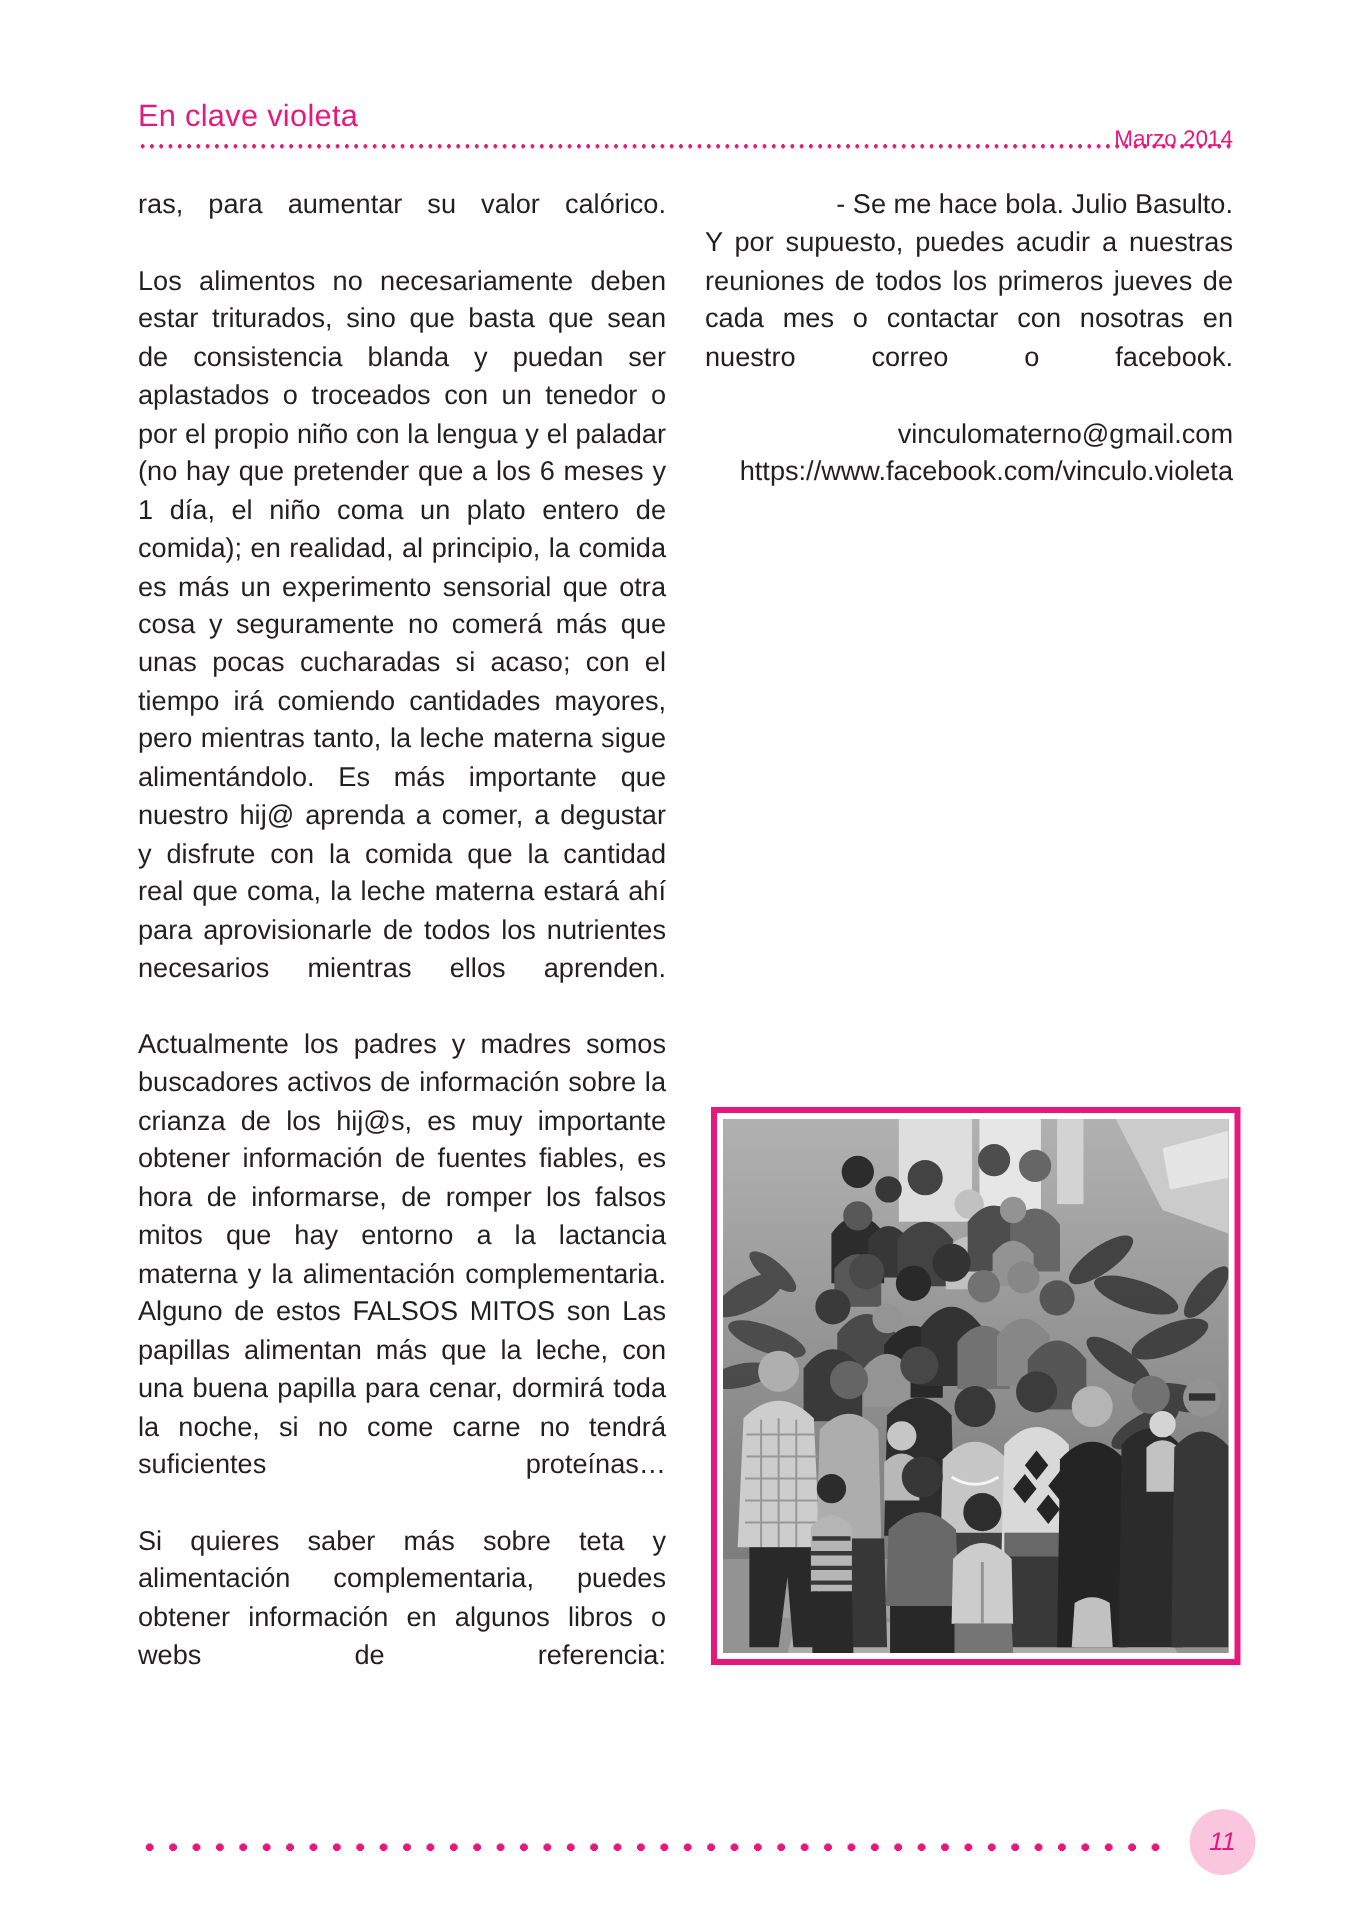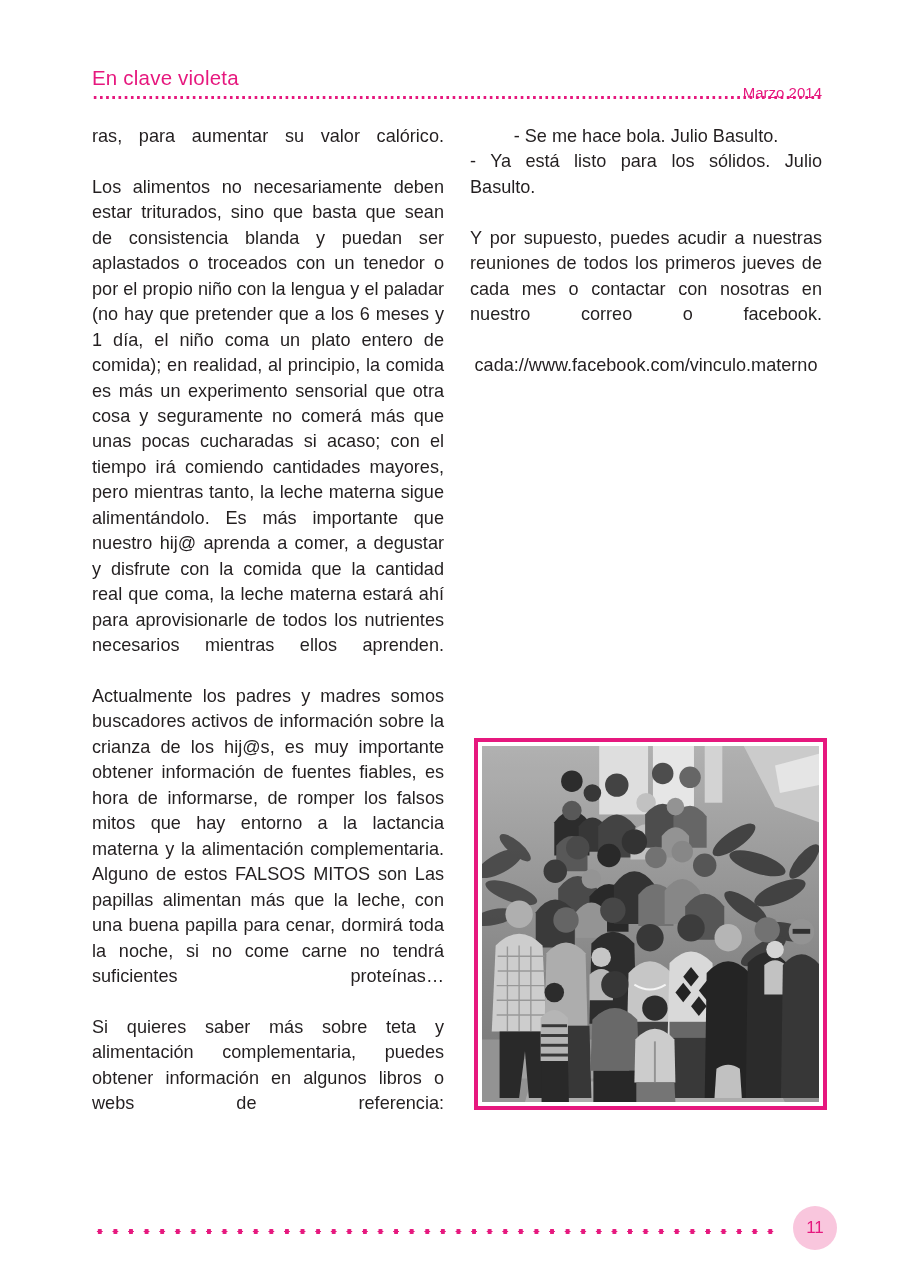--- a/index.html
+++ b/index.html
@@ -91,21 +91,21 @@
     padding: 0;
     text-align: justify;
   }
   
   .col p::after {
     content: "";
     display: inline-block;
     width: 100%;
   }
   .col p.nojust {
-    text-align: center;
+    text-align: right;
   }
   .col p.nojust::after { display: none; }
 
   
   .photo-frame {
     position: absolute;
     left: 474px;
     top: 738px;
     width: 353px;
     height: 372px;
@@ -143,20 +143,21 @@
     width: 44px;
     height: 44px;
     border-radius: 50%;
     background: #F9C6DD;
     display: flex;
     align-items: center;
     justify-content: center;
     color: #E6187E;
     font-size: 17px;
     font-weight: 400;
+    font-style: italic;
   }
 </style>
 </head>
 <body>
 
 <div class="page">
 
   <div class="header">
     <div class="header-title">En clave violeta</div>
     <div class="header-date">Marzo 2014</div>
@@ -165,23 +166,23 @@
 
   <div class="col col-left">
     <p>ras, para aumentar su valor calórico.</p>
     <p>Los alimentos no necesariamente deben estar triturados, sino que basta que sean de consistencia blanda y puedan ser aplastados o troceados con un tenedor o por el propio niño con la lengua y el paladar (no hay que pretender que a los 6 meses y 1 día, el niño coma un plato entero de comida); en realidad, al principio, la comida es más un experimento sensorial que otra cosa y seguramente no comerá más que unas pocas cucharadas si acaso; con el tiempo irá comiendo cantidades mayores, pero mientras tanto, la leche materna sigue alimentándolo. Es más importante que nuestro hij@ aprenda a comer, a degustar y disfrute con la comida que la cantidad real que coma, la leche materna estará ahí para aprovisionarle de todos los nutrientes necesarios mientras ellos aprenden.</p>
     <p>Actualmente los padres y madres somos buscadores activos de información sobre la crianza de los hij@s, es muy importante obtener información de fuentes fiables, es hora de informarse, de romper los falsos mitos que hay entorno a la lactancia materna y la alimentación complementaria. Alguno de estos FALSOS MITOS son Las papillas alimentan más que la leche, con una buena papilla para cenar, dormirá toda la noche, si no come carne no tendrá suficientes proteínas…</p>
     <p>Si quieres saber más sobre teta y alimentación complementaria, puedes obtener información en algunos libros o webs de referencia:</p>
   </div>
 
   <div class="col col-right">
     <p class="nojust">- Se me hace bola. Julio Basulto.</p>
-    <p>- Ya está listo para los sólidos. Julio Basulto.</p>
     <p>Y por supuesto, puedes acudir a nuestras reuniones de todos los primeros jueves de cada mes o contactar con nosotras en nuestro correo o facebook.</p>
-    <p class="nojust">cada://www.facebook.com/vinculo.materno</p>
+    <p class="nojust">vinculomaterno@gmail.com</p>
+    <p class="nojust">https://www.facebook.com/vinculo.violeta</p>
   </div>
 
   <div class="photo-frame">
     <div class="photo">
       <svg viewBox="0 0 345 364" preserveAspectRatio="none">
         <defs>
           <linearGradient id="wall" x1="0" y1="0" x2="0" y2="1">
             <stop offset="0%" stop-color="#b9b9b9"></stop>
             <stop offset="60%" stop-color="#8e8e8e"></stop>
             <stop offset="100%" stop-color="#7b7b7b"></stop>

